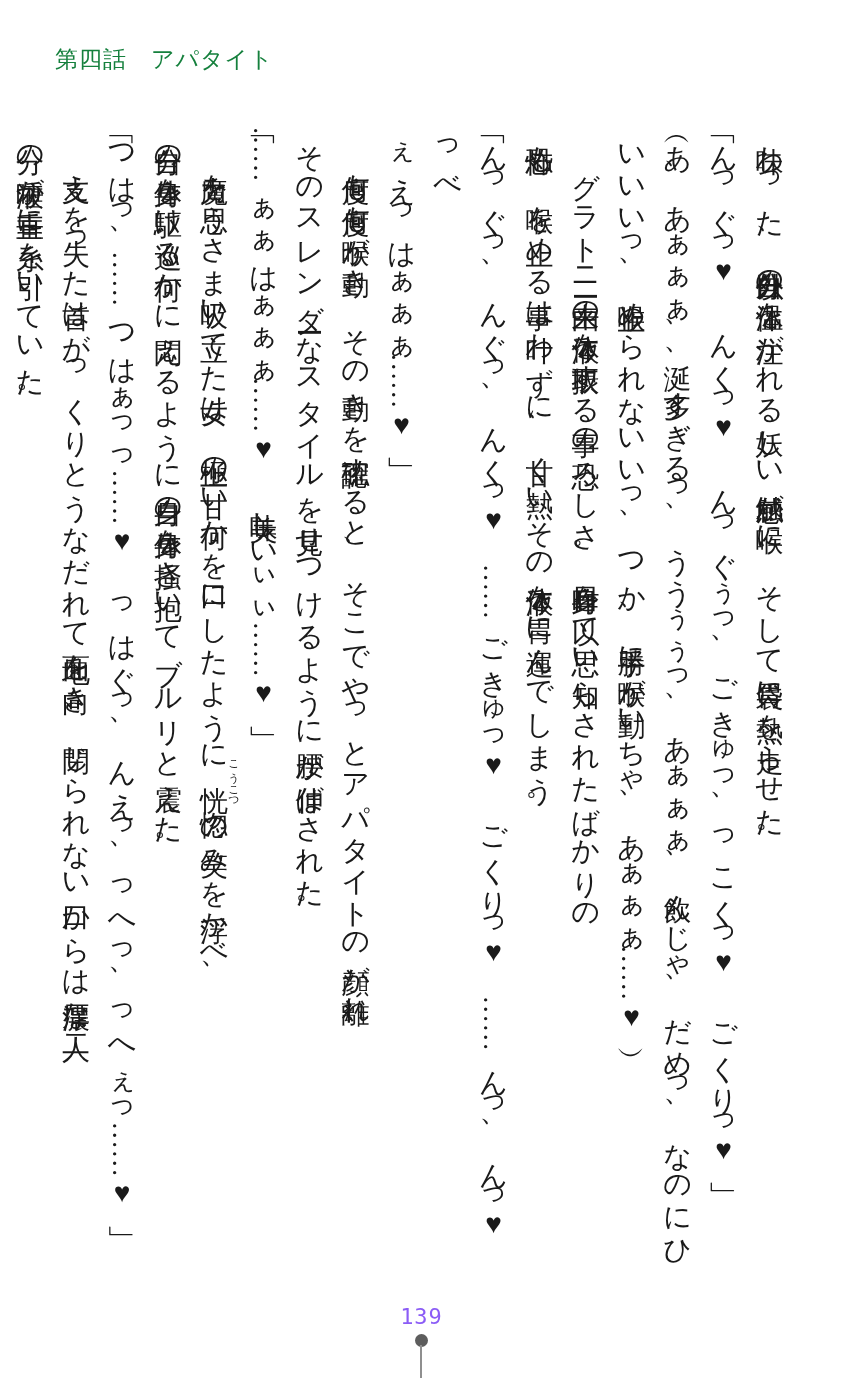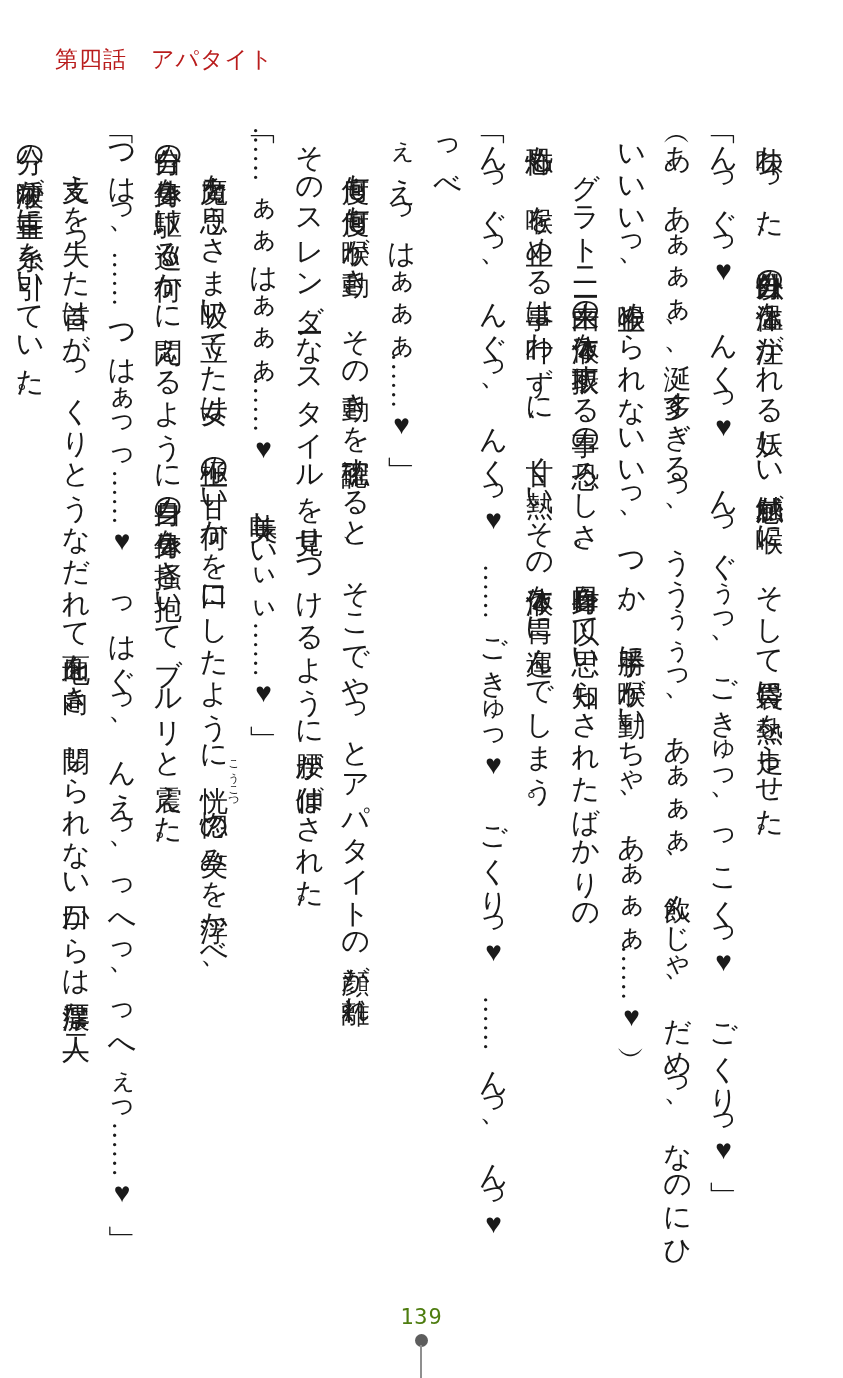--- a/index.html
+++ b/index.html
@@ -15,21 +15,21 @@
     font-family: "Liberation Serif", "DejaVu Serif", serif;
     color: #1b1b1b;
   }
   .chapter-header {
     position: absolute;
     top: 44px;
     left: 55px;
     font-size: 23px;
     letter-spacing: 1px;
     white-space: pre;
-    color: #b91c1c;
+    color: #15803d;
   }
   .text-block {
     position: absolute;
     top: 126px;
     right: 51px;
     width: 740px;
     height: 1136px;
     writing-mode: vertical-rl;
     -webkit-writing-mode: vertical-rl;
     text-orientation: mixed;
@@ -55,21 +55,21 @@
     position: absolute;
     left: 0;
     width: 100%;
     top: 1304px;
     text-align: center;
   }
   .page-number {
     display: inline-block;
     font-family: "DejaVu Sans Mono", monospace;
     font-size: 22px;
-    color: #4d7c0f;
+    color: #8b5cf6;
     letter-spacing: 1px;
   }
   .footer-dot {
     position: absolute;
     left: 415px;
     top: 1334px;
     width: 13px;
     height: 13px;
     border-radius: 50%;
     background: #5d5d5d;

